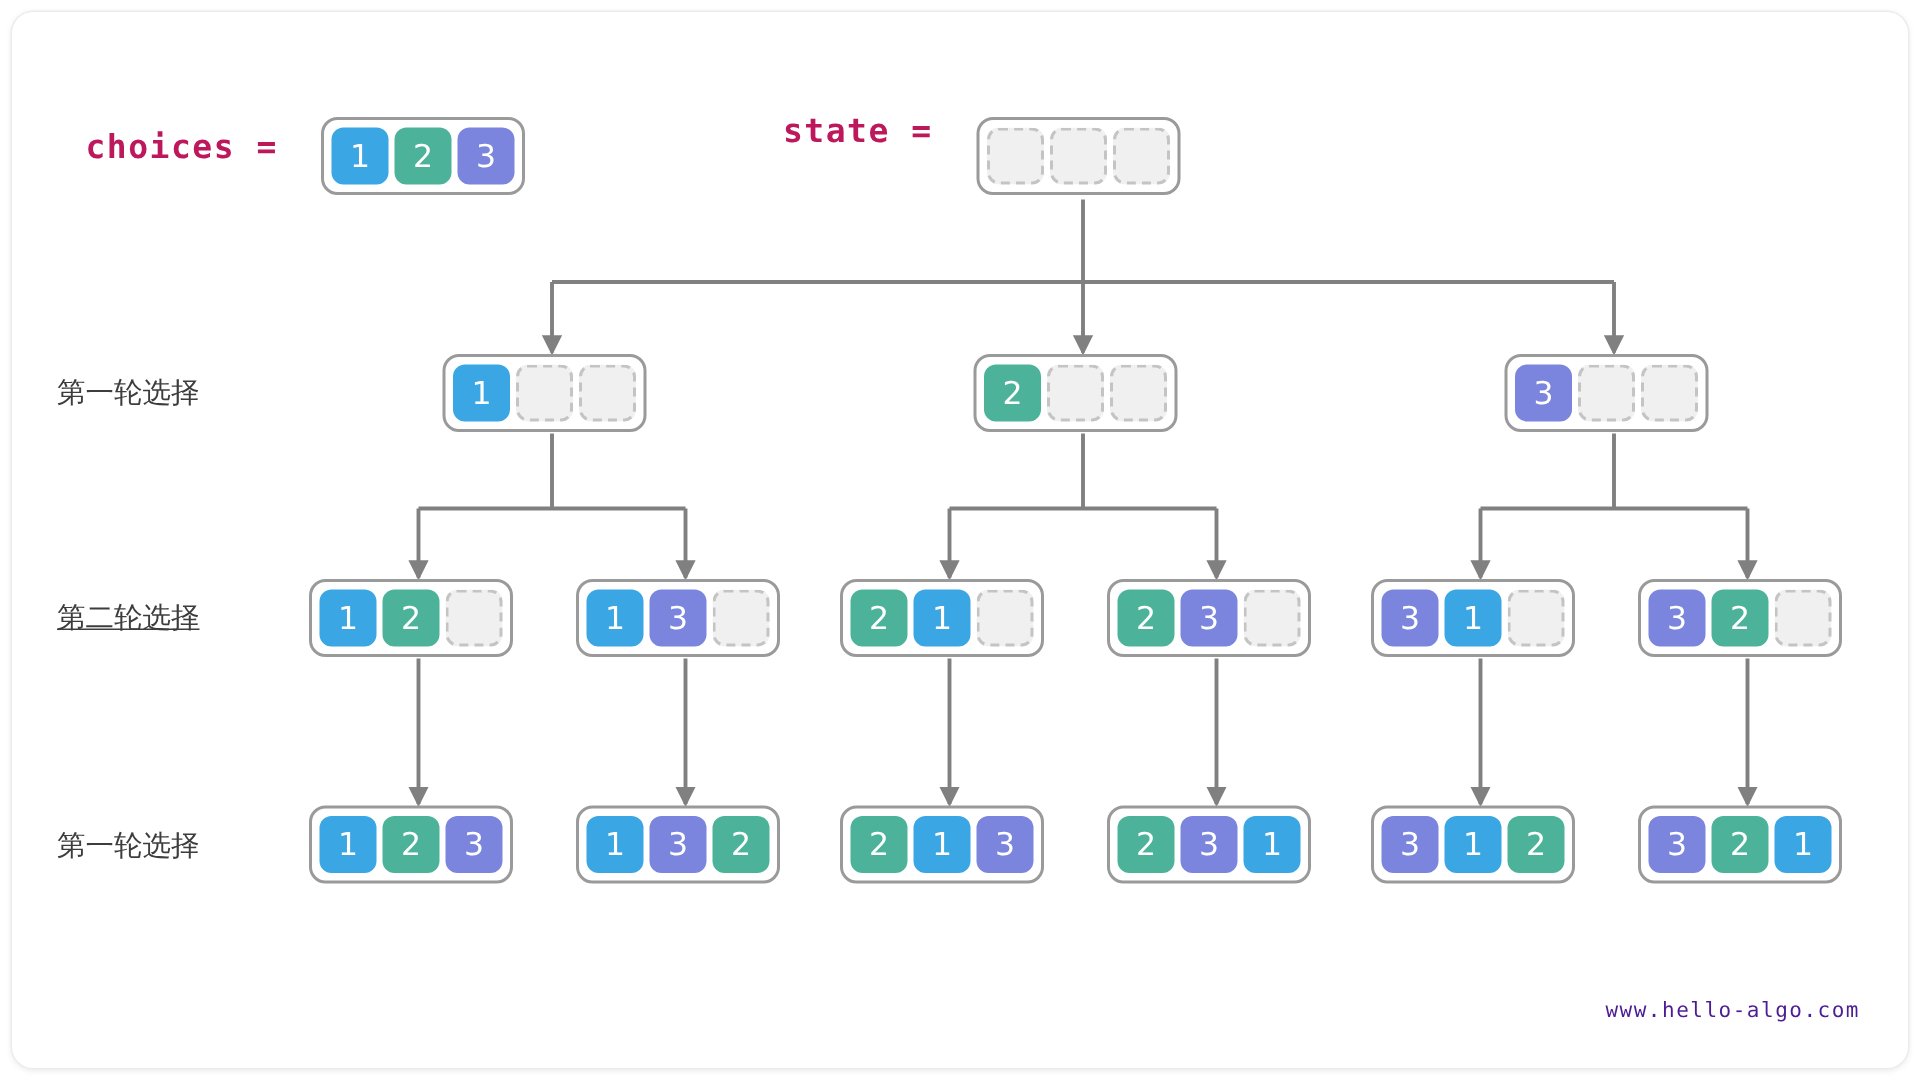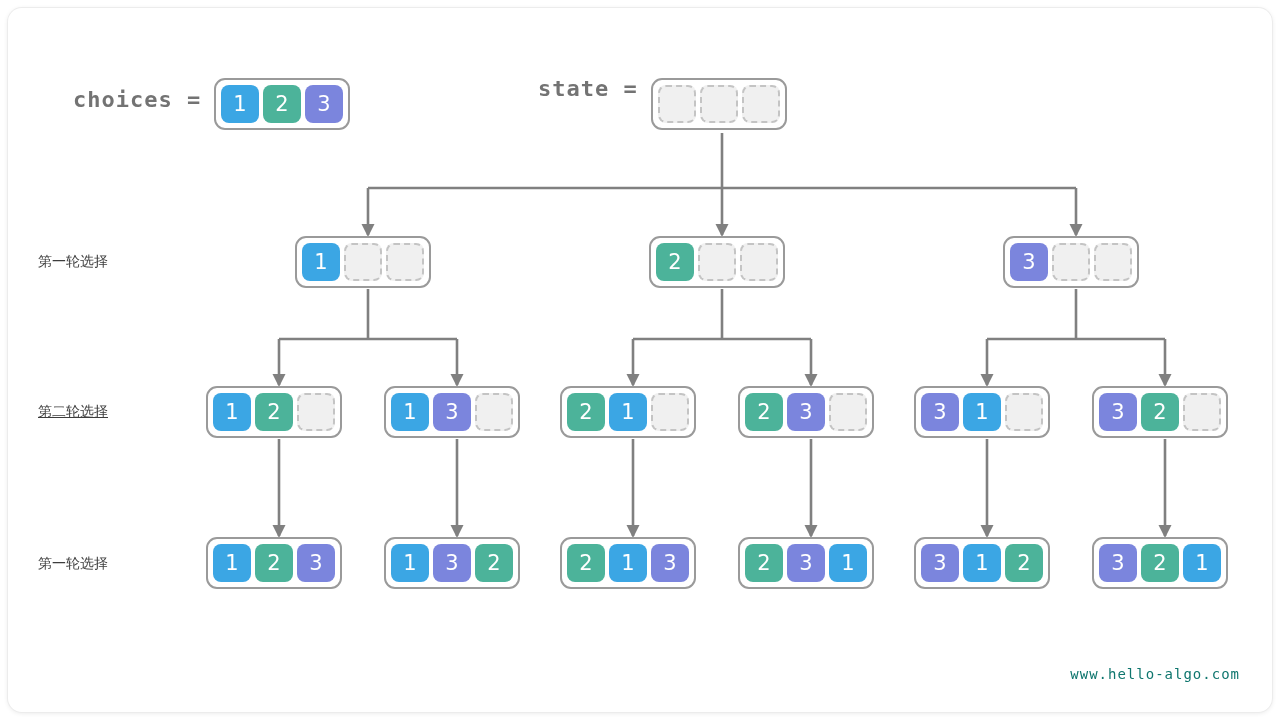--- a/index.html
+++ b/index.html
@@ -33,39 +33,38 @@
     height: 720px;
     pointer-events: none;
   }
 
   
   .mono-label {
     position: absolute;
     font-family: "DejaVu Sans Mono", "Liberation Mono", monospace;
     font-weight: bold;
     font-size: 22px;
-    color: #737373;
+    color: #be185d;
     letter-spacing: 1px;
     white-space: nowrap;
-    margin-left: 16px;
   }
   .row-label {
     position: absolute;
     font-family: "DejaVu Sans", sans-serif;
-    font-size: 14px;
+    font-size: 19px;
     color: #3d3d3d;
     white-space: nowrap;
   }
   .watermark {
     position: absolute;
     right: 40px;
     bottom: 38px;
     font-family: "DejaVu Sans Mono", "Liberation Mono", monospace;
     font-size: 14px;
-    color: #0f766e;
+    color: #4c1d95;
     letter-spacing: 1px;
     white-space: nowrap;
   }
 
   
   .array-box {
     position: absolute;
     display: flex;
     align-items: center;
     gap: 4px;

